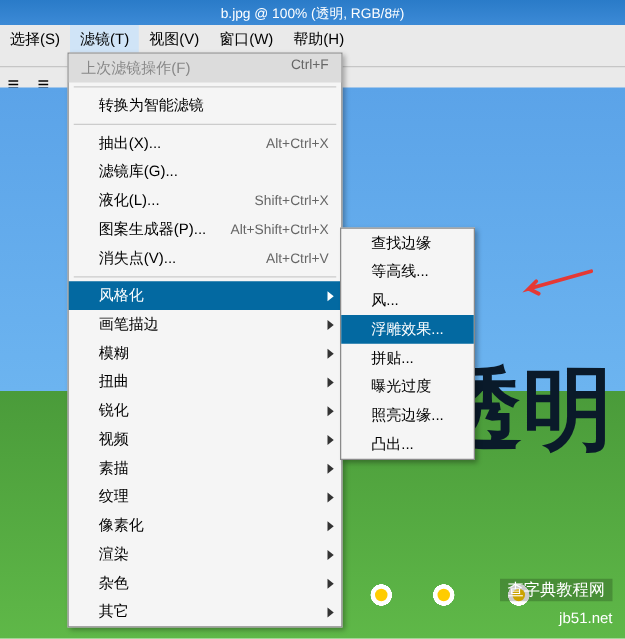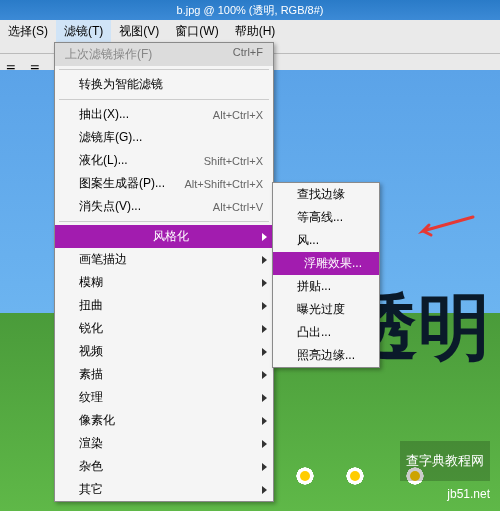--- a/index.html
+++ b/index.html
@@ -8,28 +8,28 @@
 .menubar { background: #eaeaea; border-bottom: 1px solid #bbb; height: 34px; display: flex; font-size: 12px; }
 .menubar .mitem { padding: 3px 8px; cursor: default; }
 .menubar .mitem.active { background: #d0e4f7; }
 .toolbar { background: #eaeaea; border-bottom: 1px solid #bbb; height: 28px; display: flex; align-items: center; padding: 0 6px; gap: 8px; }
 .toolbar .tsep { width: 1px; height: 20px; background: #bbb; margin: 0 4px; }
 .toolbar .ticon { width: 16px; height: 16px; display: inline-block; }
 .swatch-blk { width: 22px; height: 14px; background: #000; border: 1px solid #888; }
 .swatch-wt { width: 22px; height: 14px; background: #fff; border: 1px solid #888; }
 .canvas { position: absolute; top: 70px; left: 0; right: 0; bottom: 0; background: linear-gradient(#5ba3e8 0%, #6cb4f0 55%, #4a9b3a 55%, #5fb848 100%); }
 .canvas .bigtext { position: absolute; right: 10px; top: 210px; font-size: 72px; font-weight: 900; color: #0a1a2a; font-family: SimHei, sans-serif; }
-.canvas .watermark { position: absolute; right: 10px; bottom: 30px; font-size: 13px; color: #fff; background: rgba(0,0,0,0.2); padding: 11px 6px; margin-top: 10px; }
+.canvas .watermark { position: absolute; right: 10px; bottom: 30px; font-size: 13px; color: #fff; background: rgba(0,0,0,0.2); padding: 0 6px; margin-top: 10px; }
 .canvas .url { position: absolute; right: 10px; bottom: 10px; font-size: 12px; color: #fff; }
 .menu { position: absolute; background: #f5f5f5; border: 1px solid #8a8a8a; box-shadow: 2px 2px 4px rgba(0,0,0,0.3); font-size: 12px; }
 .menu-main { top: 42px; left: 54px; width: 220px; }
 .menu-sub { top: 182px; left: 272px; width: 108px; }
 .menu .hdr { background: #dcdcdc; padding: 3px 10px; display: flex; justify-content: space-between; color: #888; }
 .menu .row { padding: 3px 10px 3px 24px; display: flex; justify-content: space-between; align-items: center; position: relative; cursor: default; }
-.menu .row.sel { background: #a21caf; color: #fff; justify-content: center; }
+.menu .row.sel { background: #0369a1; color: #fff; }
 .menu .row.sel .arrow { border-left-color: #fff; }
 .menu .sep { height: 1px; background: #ccc; margin: 3px 4px; }
 .menu .sc { color: #666; font-size: 11px; }
 .arrow { width: 0; height: 0; border-top: 4px solid transparent; border-bottom: 4px solid transparent; border-left: 5px solid #333; position: absolute; right: 6px; }
 .red-arrow { position: absolute; top: 215px; left: 415px; width: 60px; height: 24px; }
 .red-arrow svg { width: 100%; height: 100%; }
 .daisy { position: absolute; bottom: 20px; width: 30px; height: 30px; border-radius: 50%; background: radial-gradient(#fff 40%, transparent 41%); }
 .daisy::before { content:""; position:absolute; inset:10px; background:#fc0; border-radius:50%; }
 </style>
 </head>
@@ -166,24 +166,24 @@
       <div class="row sel">
         <span>浮雕效果...</span>
       </div>
       <div class="row">
         <span>拼贴...</span>
       </div>
       <div class="row">
         <span>曝光过度</span>
       </div>
       <div class="row">
-        <span>凸出...</span>
+        <span>照亮边缘...</span>
       </div>
       <div class="row">
-        <span>照亮边缘...</span>
+        <span>凸出...</span>
       </div>
     </div>
 </div>
 
 <div class="red-arrow">
   <svg viewBox="0 0 60 24">
       <path d="M58 2 L8 16 L14 10 M8 16 L16 20" stroke="#e53935" stroke-width="3" fill="none" stroke-linecap="round"></path>
     </svg>
 </div>
 

